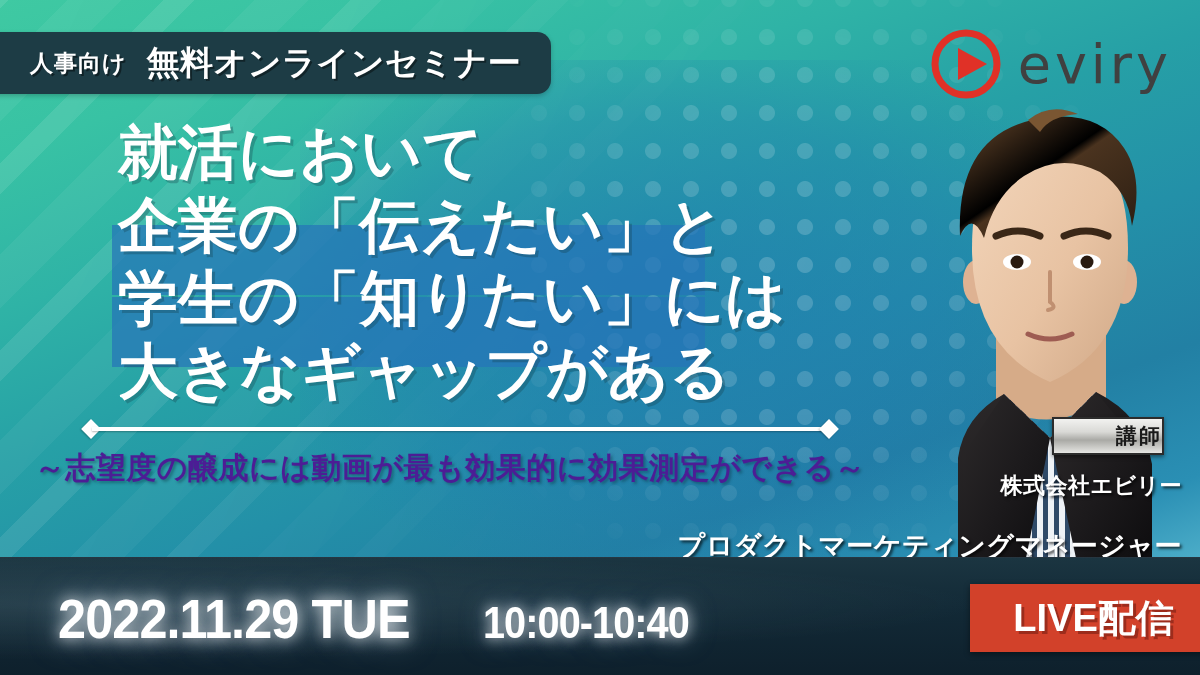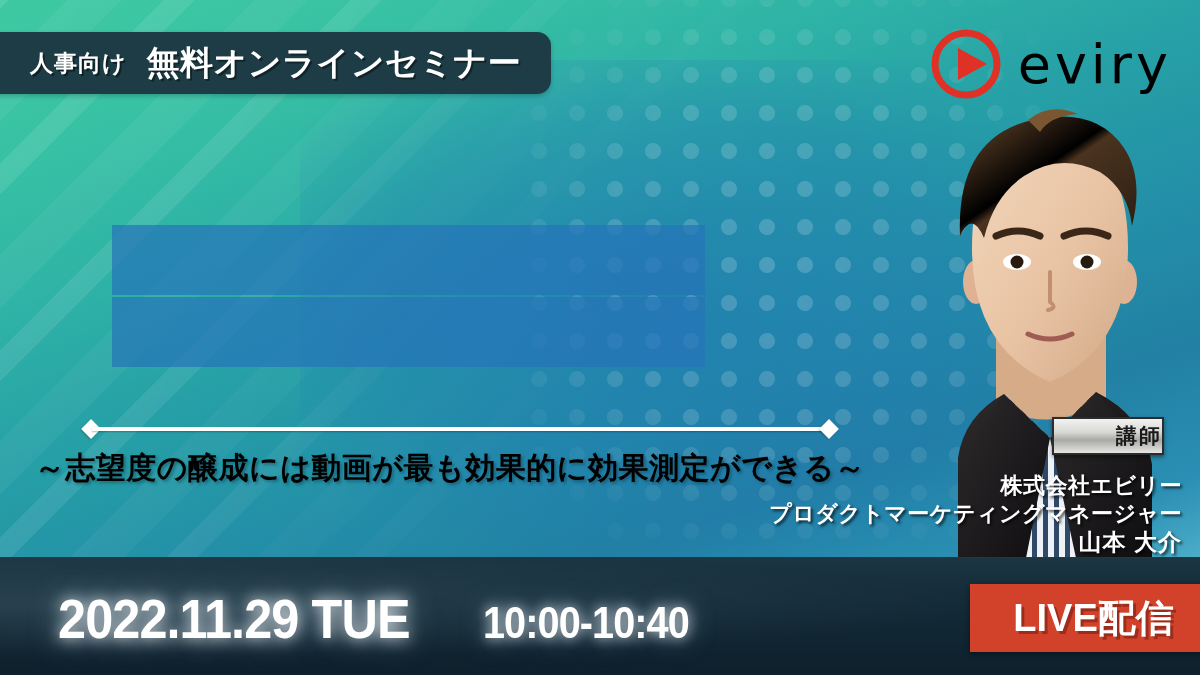--- a/index.html
+++ b/index.html
@@ -102,21 +102,21 @@
     position: absolute;
     right: 28px; top: 28px;
     display: flex;
     align-items: center;
     gap: 16px;
   }
   .logo-mark { width: 72px; height: 72px; display: block; }
   .logo-word {
     font-size: 54px;
     font-weight: 500;
-    color: #000000;
+    color: #404040;
     letter-spacing: 4px;
     font-family: "DejaVu Sans", sans-serif;
   }
 
   
   .headline {
     position: absolute;
     left: 118px; top: 118px;
     width: 780px;
   }
@@ -163,21 +163,21 @@
   .divider .dia.left { left: 2px; }
   .divider .dia.right { right: 2px; }
 
   .subtitle {
     position: absolute;
     left: 0; top: 448px;
     width: 900px;
     text-align: center;
     font-size: 30px;
     font-weight: bold;
-    color: #000000;
+    color: #4c1d95;
     letter-spacing: 0.5px;
     text-shadow: 2px 2px 3px rgba(10,50,65,0.45);
   }
 
   
   .portrait {
     position: absolute;
     right: 0; top: 86px;
     width: 300px; height: 472px;
     overflow: hidden;
@@ -204,21 +204,21 @@
   }
   .speaker {
     position: absolute;
     right: 18px; top: 472px;
     text-align: right;
     color: #ffffff;
     line-height: 1.28;
     text-shadow: 2px 2px 3px rgba(0,0,0,0.75);
   }
   .speaker .company { font-size: 22px; font-weight: bold; letter-spacing: 0.5px; }
-  .speaker .role    { font-size: 22px; font-weight: bold; letter-spacing: 0.5px; }
+  .speaker .role    { font-size: 27px; font-weight: bold; letter-spacing: 0.5px; margin-top: 29px; }
   .speaker .name    { font-size: 23px; font-weight: bold; letter-spacing: 1px; }
 
   
   .bottom-bar {
     position: absolute;
     left: 0; bottom: 0;
     width: 1200px; height: 117px;
     background:
       radial-gradient(ellipse at 6% 40%, rgba(120,150,160,0.22) 0%, rgba(120,150,160,0) 55%),
       linear-gradient(180deg, #1b3541 0%, #122936 45%, #0e202c 100%);
@@ -286,20 +286,26 @@
     <svg class="logo-mark" viewBox="0 0 72 72">
       <circle cx="36" cy="36" r="31" fill="none" stroke="#e03127" stroke-width="7"></circle>
       <path d="M28 20 L57 36 L28 52 Z" fill="#e03127"></path>
     </svg>
     <span class="logo-word">eviry</span>
   </div>
 
   <div class="hl-hi a"></div>
   <div class="hl-hi b"></div>
 
+  <div class="headline">
+    <div class="hl-line"><span>就活において</span></div>
+    <div class="hl-line"><span>企業の「伝えたい」と</span></div>
+    <div class="hl-line"><span>学生の「知りたい」には</span></div>
+    <div class="hl-line"><span>大きなギャップがある</span></div>
+  </div>
 
   <div class="divider">
     <div class="dia left"></div>
     <div class="bar"></div>
     <div class="dia right"></div>
   </div>
 
   <div class="subtitle">～志望度の醸成には動画が最も効果的に効果測定ができる～</div>
 
   <div class="portrait">

